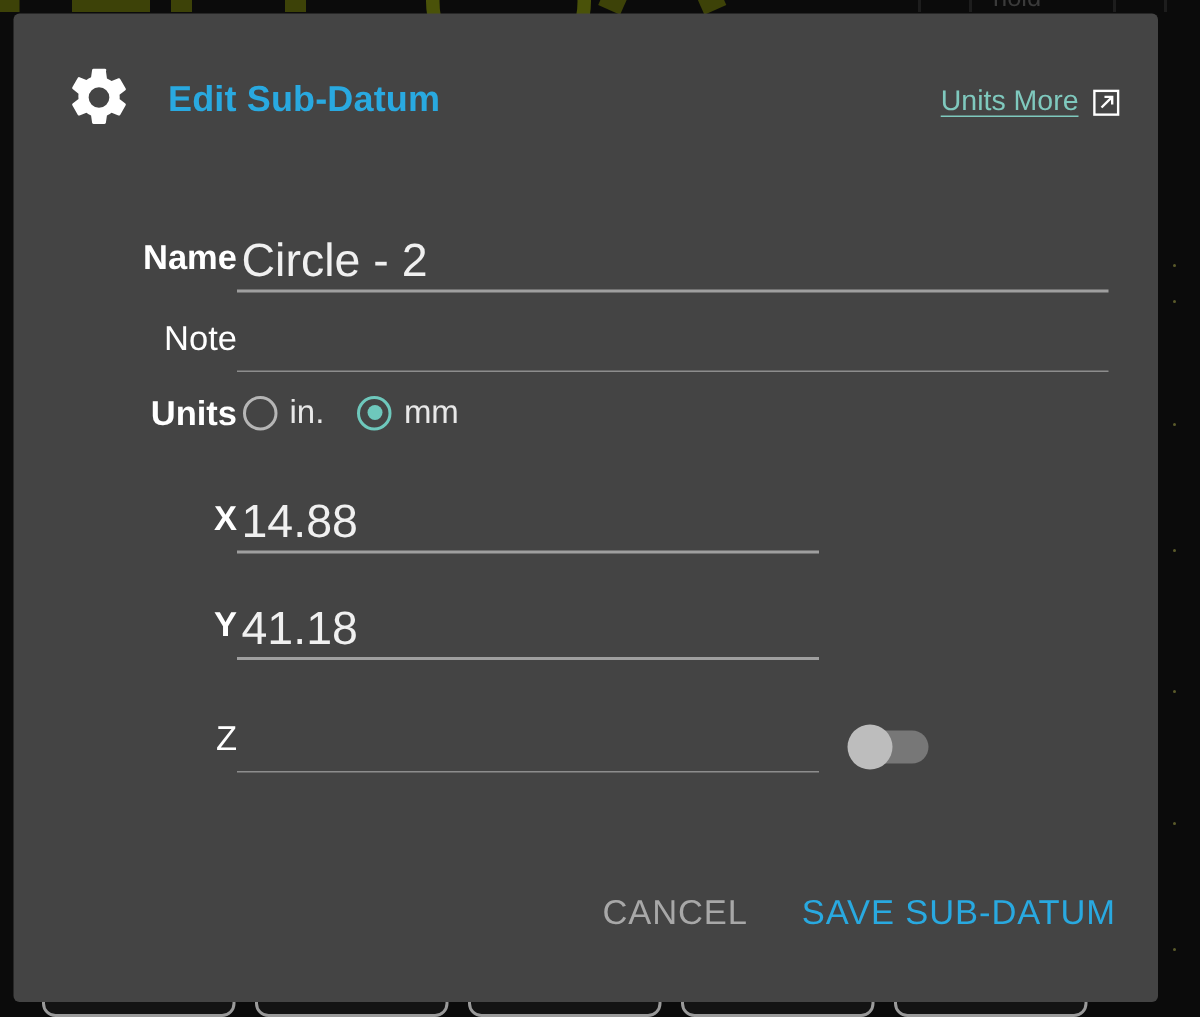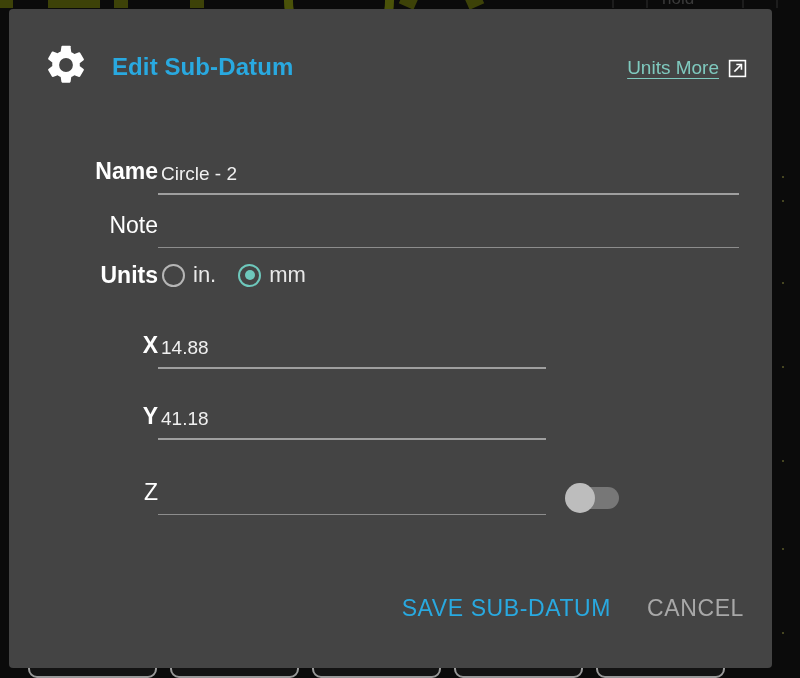--- a/index.html
+++ b/index.html
@@ -161,21 +161,21 @@
   }
   .row-label.bold { font-weight: bold; }
   .row-label.normal { font-weight: normal; }
 
   .field-wrap {
     position: absolute;
     left: 149px;
     top: 0;
   }
   .field-value {
-    font-size: 19px;
+    font-size: 31px;
     color: #f0f0f0;
     height: 32px;
     line-height: 32px;
     padding-left: 3px;
     white-space: nowrap;
   }
   .field-underline {
     height: 2px;
     background: #9f9f9f;
     margin-top: 3px;
@@ -398,17 +398,17 @@
       <div class="field-value" placeholder=""></div>
       <div class="field-underline narrow thin"></div>
     </div>
     <div id="z-toggle">
       <div id="z-toggle-track"></div>
       <div id="z-toggle-knob"></div>
     </div>
   </div>
 
   <div id="dialog-footer">
+    <button class="footer-btn" id="cancel-button">CANCEL</button>
     <button class="footer-btn" id="save-button">SAVE SUB-DATUM</button>
-    <button class="footer-btn" id="cancel-button">CANCEL</button>
   </div>
 
 </div>
 
 </body></html>

